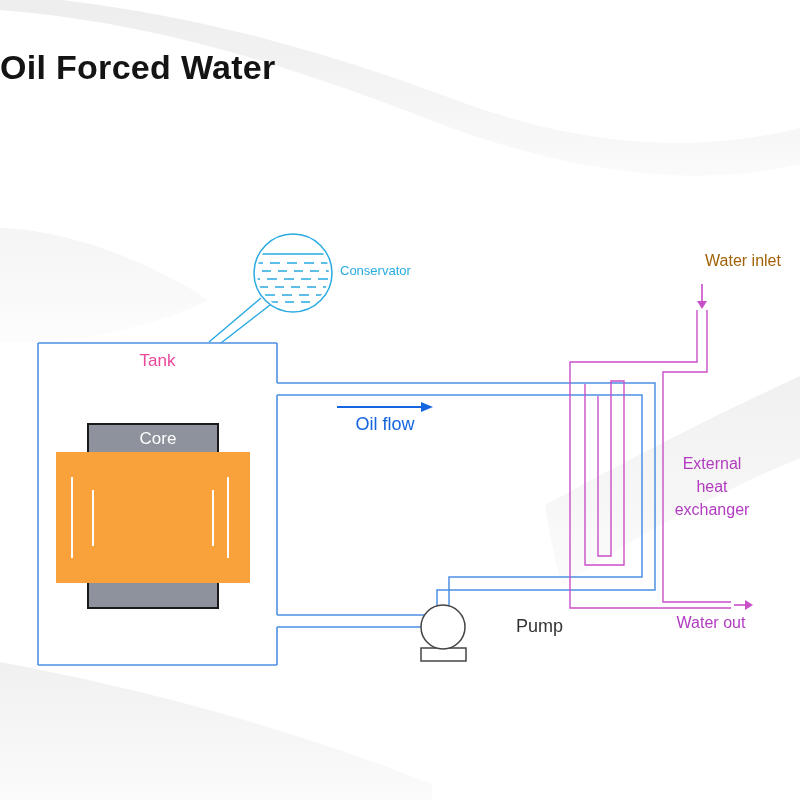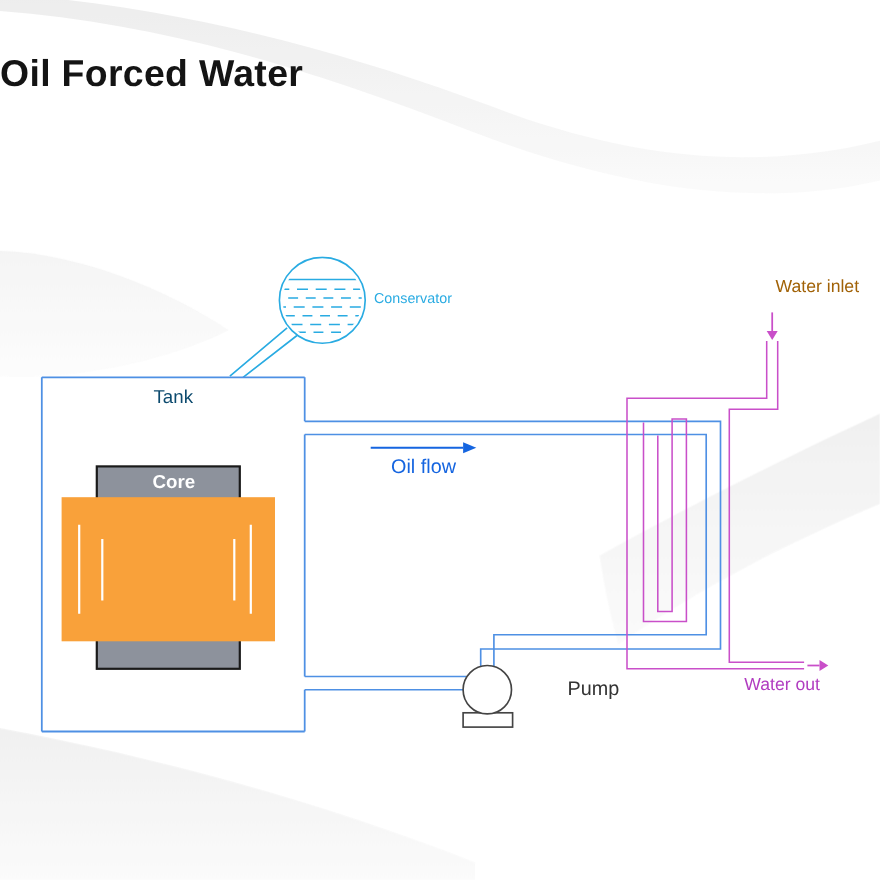--- a/index.html
+++ b/index.html
@@ -3,22 +3,22 @@
 <meta charset="utf-8">
 <style>
   html,body{margin:0;padding:0;background:#fff;}
   .stage{position:relative;width:800px;height:800px;background:#ffffff;overflow:hidden;
          font-family:"Liberation Sans", sans-serif;}
   .stage svg{position:absolute;left:0;top:0;}
   .lbl{position:absolute;white-space:nowrap;}
   .title{left:0;right:0;top:48px;text-align:left;font-size:34px;font-weight:bold;
          color:#141414;letter-spacing:.3px;}
   .lbl-conservator{left:340px;top:263px;font-size:13px;color:#29ABE2;}
-  .lbl-tank{left:38px;width:239px;text-align:center;top:351px;font-size:17px;color:#0c4a6e;}
-  .lbl-core{left:88px;width:140px;text-align:center;top:429px;font-size:17px;color:#ffffff;font-weight:bold;}
+  .lbl-tank{left:38px;width:239px;text-align:center;top:351px;font-size:17px;color:#ec4899;}
+  .lbl-core{left:88px;width:140px;text-align:center;top:429px;font-size:17px;color:#ffffff;}
   .lbl-winding{left:56px;width:194px;text-align:center;top:506px;font-size:18px;color:#ffffff;}
   .lbl-oilflow{left:337px;width:96px;text-align:center;top:414px;font-size:18px;color:#1565E0;}
   .lbl-pump{left:472px;top:616px;font-size:18px;color:#333333;margin-left:44px;}
   .lbl-waterinlet{left:683px;width:120px;text-align:center;top:252px;font-size:16px;color:#a16207;}
   .lbl-hx{left:642px;width:140px;text-align:center;top:452px;font-size:16px;line-height:23px;
           color:#B13CC0;white-space:pre-line;}
   .lbl-waterout{left:652px;width:118px;text-align:center;top:614px;font-size:16px;color:#B13CC0;}
 </style>
 </head>
 <body>
@@ -98,14 +98,17 @@
     </g>
   </svg>
 
   <div class="lbl title">Oil Forced Water</div>
   <div class="lbl lbl-conservator">Conservator</div>
   <div class="lbl lbl-tank">Tank</div>
   <div class="lbl lbl-core">Core</div>
   <div class="lbl lbl-oilflow">Oil flow</div>
   <div class="lbl lbl-pump">Pump</div>
   <div class="lbl lbl-waterinlet">Water inlet</div>
+  <div class="lbl lbl-hx">External
+heat
+exchanger</div>
   <div class="lbl lbl-waterout">Water out</div>
 </div>
 
 </body></html>

